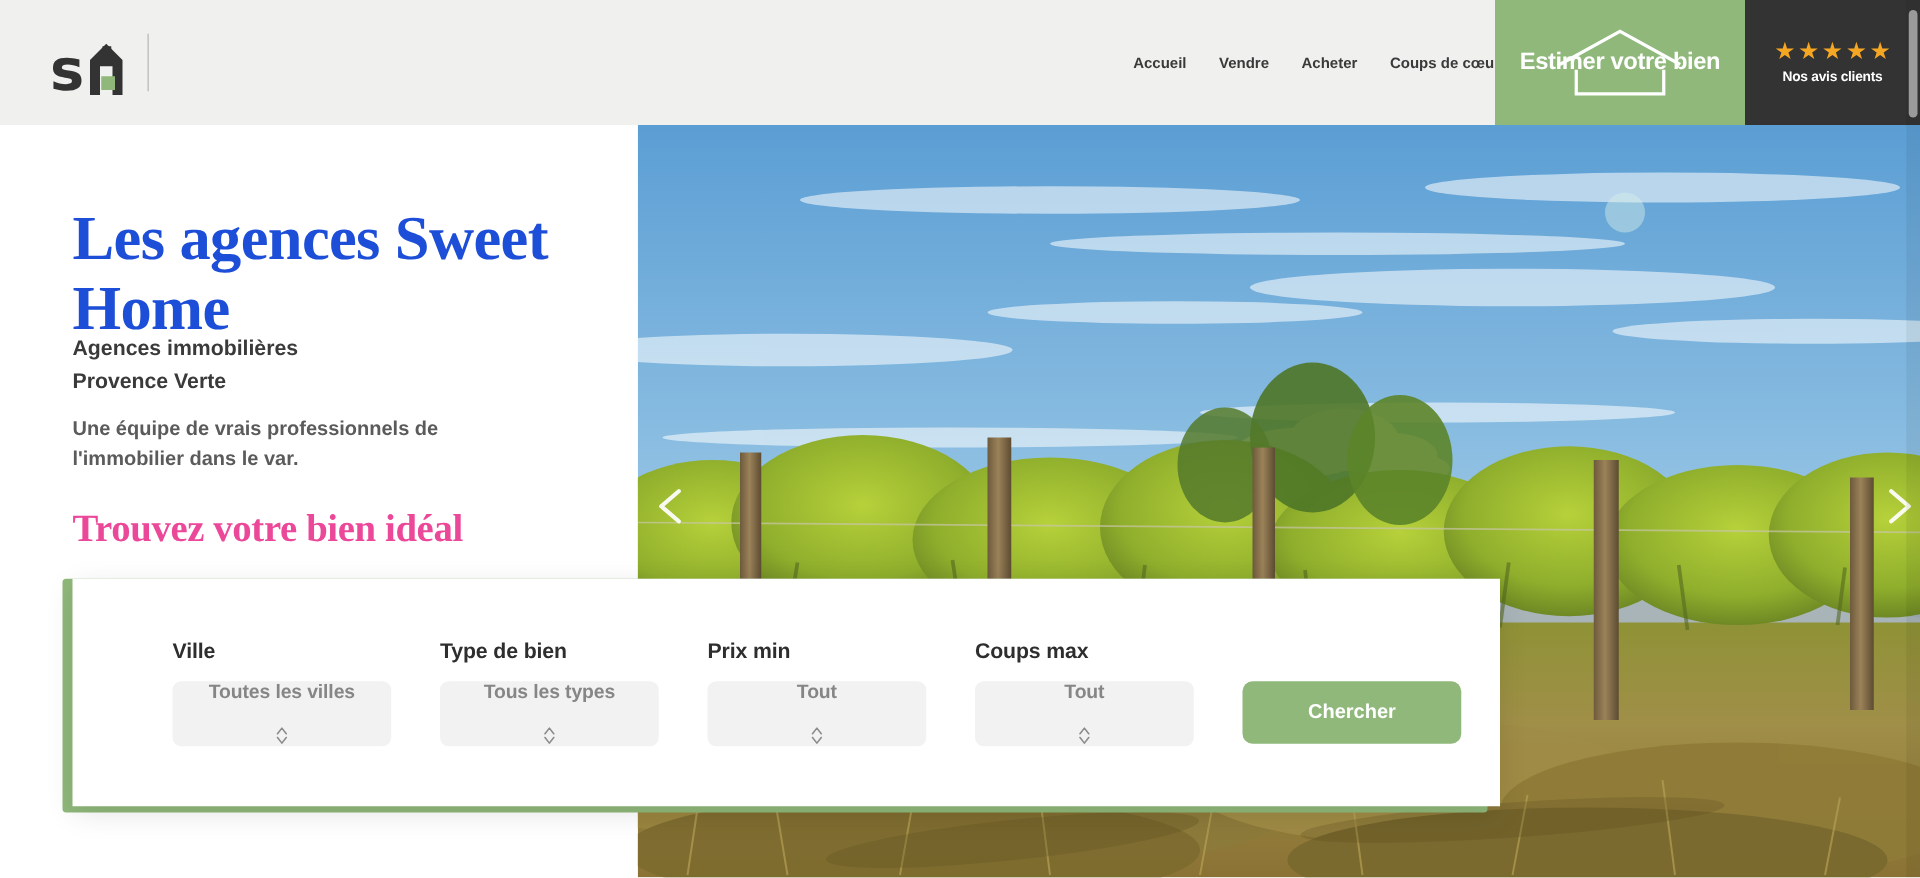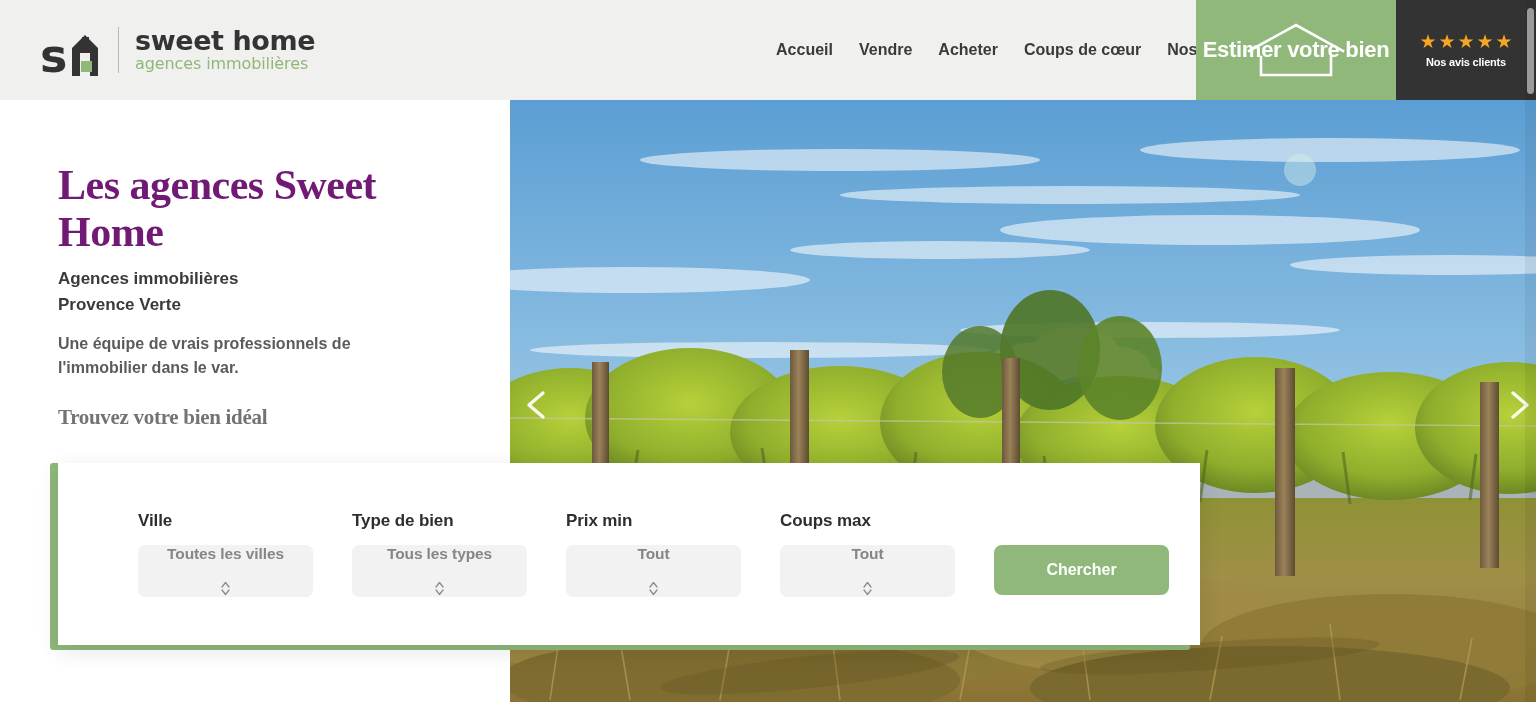--- a/index.html
+++ b/index.html
@@ -90,21 +90,21 @@
 
   .nav {
     display: flex;
     align-items: center;
     gap: 26px;
     margin-left: auto;
     margin-right: 0;
     padding-right: 16px;
   }
   .nav-link {
-    font-size: 16px;
+    font-size: 12px;
     font-weight: 700;
     color: #3a3a3a;
     text-decoration: none;
     white-space: nowrap;
     cursor: pointer;
   }
 
   .account-icon {
     margin-left: 14px;
     width: 26px;
@@ -132,21 +132,21 @@
     top: 19px;
     left: 50%;
     margin-left: -63px;
     width: 126px;
     height: 62px;
   }
   .estimer-label {
     position: relative;
     z-index: 2;
     color: #ffffff;
-    font-size: 22px;
+    font-size: 19px;
     font-weight: 700;
     letter-spacing: -0.3px;
     white-space: nowrap;
   }
 
   
   .avis {
     position: absolute;
     top: 0;
     left: 1396px;
@@ -205,24 +205,24 @@
     height: 602px;
     background: #ffffff;
     z-index: 10;
   }
   .hero-title {
     position: absolute;
     top: 62px;
     left: 58px;
     width: 400px;
     font-family: "Liberation Serif", serif;
-    font-size: 42px;
+    font-size: 50px;
     font-weight: 700;
     line-height: 1.12;
-    color: #701a75;
+    color: #1d4ed8;
     letter-spacing: -0.5px;
   }
   .hero-subtitle {
     position: absolute;
     top: 166px;
     left: 58px;
     width: 420px;
     font-size: 17px;
     font-weight: 700;
     line-height: 1.5;
@@ -236,23 +236,23 @@
     font-size: 16px;
     font-weight: 700;
     line-height: 1.5;
     color: #5b5b5b;
   }
   .hero-search-title {
     position: absolute;
     top: 305px;
     left: 58px;
     font-family: "Liberation Serif", serif;
-    font-size: 21px;
-    font-weight: 700;
-    color: #737373;
+    font-size: 31px;
+    font-weight: 700;
+    color: #ec4899;
     letter-spacing: -0.3px;
   }
 
   
   .search-wrap {
     position: absolute;
     top: 463px;
     left: 50px;
     width: 1150px;
     height: 192px;
@@ -550,24 +550,20 @@
   <a class="logo-zone">
     <div class="logo-mark">
       <span class="logo-s">s</span>
       <svg class="logo-house" viewBox="0 0 34 48">
         <path d="M4,48 L4,20 L17,7 L30,20 L30,48 L22,48 L22,25 L12,25 L12,48 Z" fill="#333333"></path>
         <rect x="14" y="9" width="7" height="10" fill="#333333"></rect>
         <rect x="13" y="33" width="11" height="11" fill="#8fb87a"></rect>
       </svg>
     </div>
     <div class="logo-divider"></div>
-    <div class="logo-text">
-      <div class="logo-title">sweet home</div>
-      <div class="logo-sub">agences immobilières</div>
-    </div>
   </a>
 
   <nav class="nav">
     <a class="nav-link">Accueil</a>
     <a class="nav-link">Vendre</a>
     <a class="nav-link">Acheter</a>
     <a class="nav-link">Coups de cœur</a>
     <a class="nav-link">Nos agences</a>
     <a class="nav-link">Actualités</a>
     <a class="nav-link">Contact</a>

